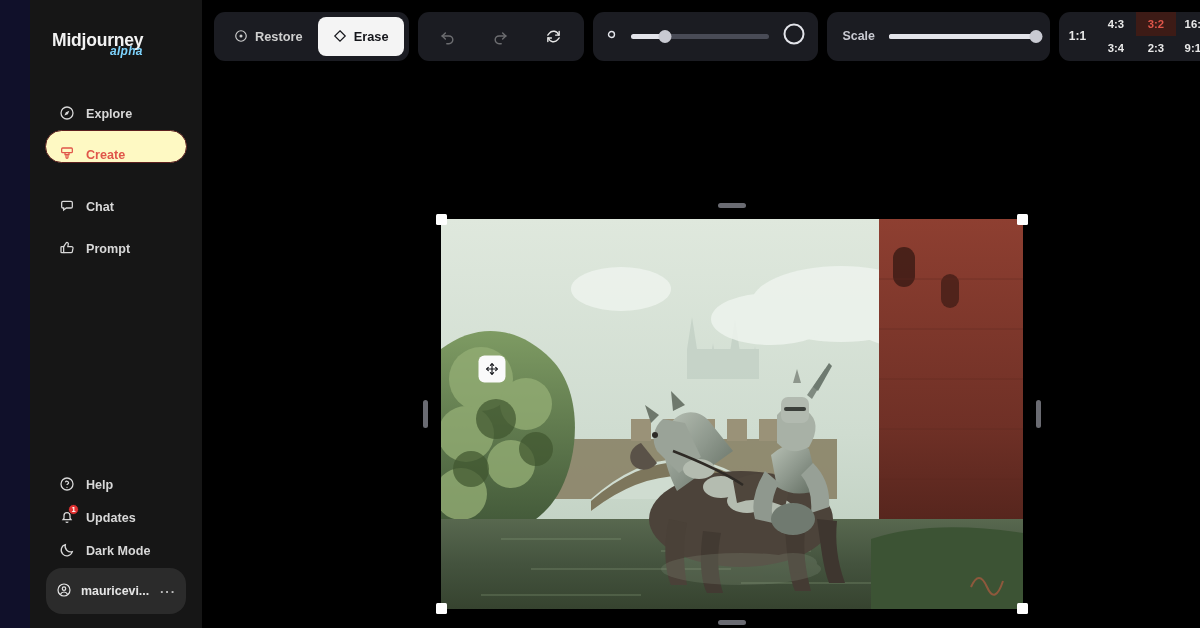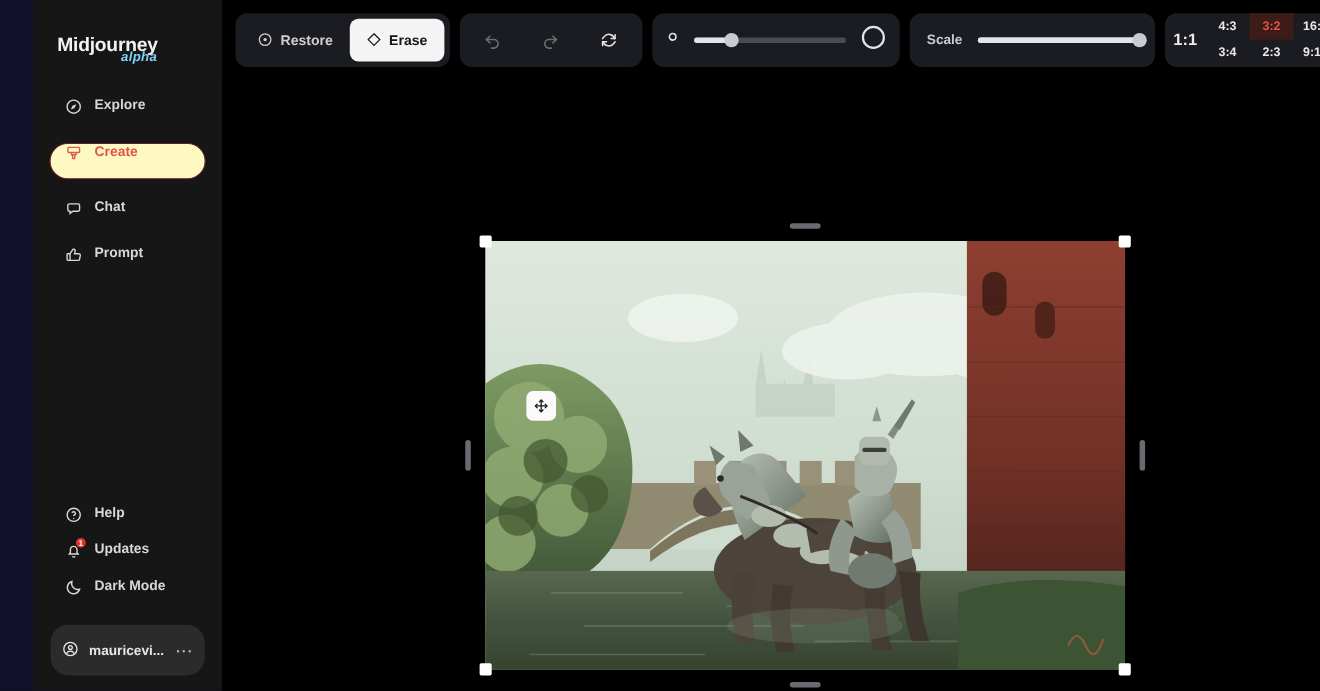--- a/index.html
+++ b/index.html
@@ -28,21 +28,21 @@
     line-height:20px;
   }
   .brand-alpha {
     color:#7dd3fc; font-size:12px; font-weight:700;
     position:absolute; left:80px; top:22px;
     font-style:italic;
     letter-spacing:0.3px;
   }
   .nav { margin-top:14px; display:flex; flex-direction:column; }
   .nav-item {
-    display:flex; align-items:flex-start; gap:11px;
+    display:flex; align-items:flex-end; gap:11px;
     height:33px; margin:0 16px 0 16px; padding:0 12px;
     border-radius:17px;
     color:#d8d8d8; font-size:12.6px; font-weight:600;
     cursor:pointer;
   }
   .nav-item .ico { width:17px; height:17px; display:flex; align-items:center; justify-content:center; flex:none; }
   .nav-item svg { display:block; }
   .nav-item.active {
     background:#fef9c3;
     border:1px solid #5d2020;
@@ -107,21 +107,21 @@
   .slider .knob {
     position:absolute; width:13px; height:13px; border-radius:50%;
     background:#c9cad2; transform:translateX(-50%);
   }
   .scale-label { color:#c9cad2; font-size:12.4px; font-weight:600; margin-right:14px; }
 
   
   .ar-group { background:#1b1c22; border-radius:11px; height:49px; display:flex; align-items:stretch; overflow:hidden; }
   .ar-square {
     width:37px; display:flex; align-items:center; justify-content:center;
-    color:#e9e9e9; font-size:15px; font-weight:700; cursor:pointer;
+    color:#e9e9e9; font-size:12px; font-weight:700; cursor:pointer;
   }
   .ar-grid { display:flex; }
   .ar-col { display:flex; flex-direction:column; width:40px; }
   .ar-cell {
     flex:1; display:flex; align-items:center; justify-content:center;
     color:#e9e9e9; font-size:11.3px; font-weight:700; cursor:pointer;
   }
   .ar-cell.sel { background:#3d1b16; color:#e0564a; }
 
   

